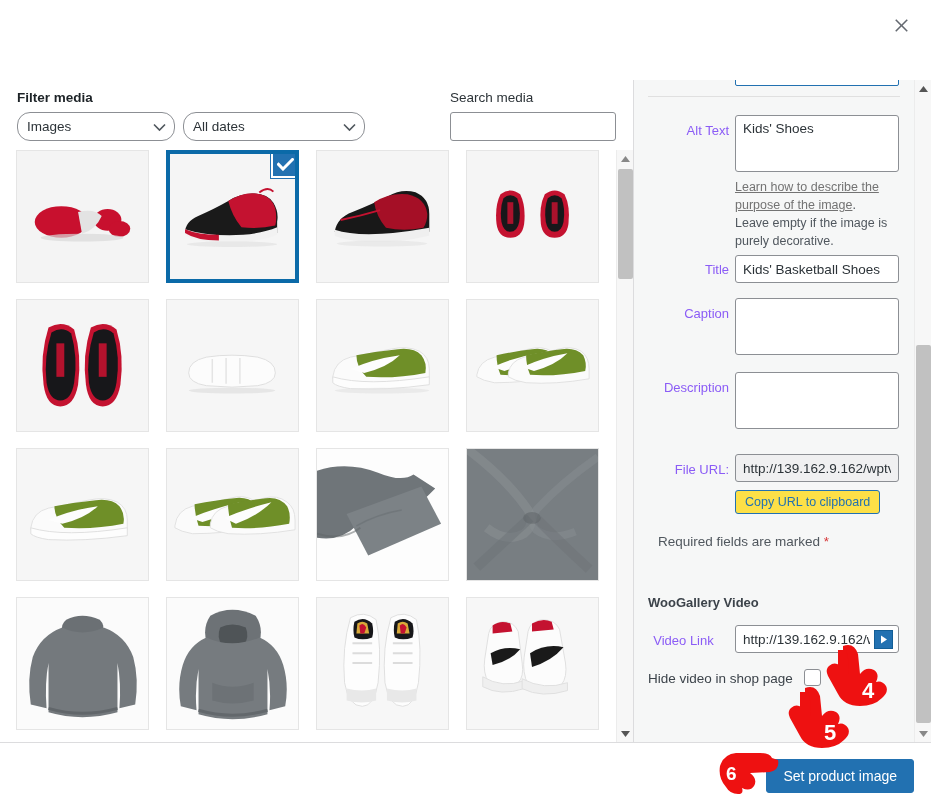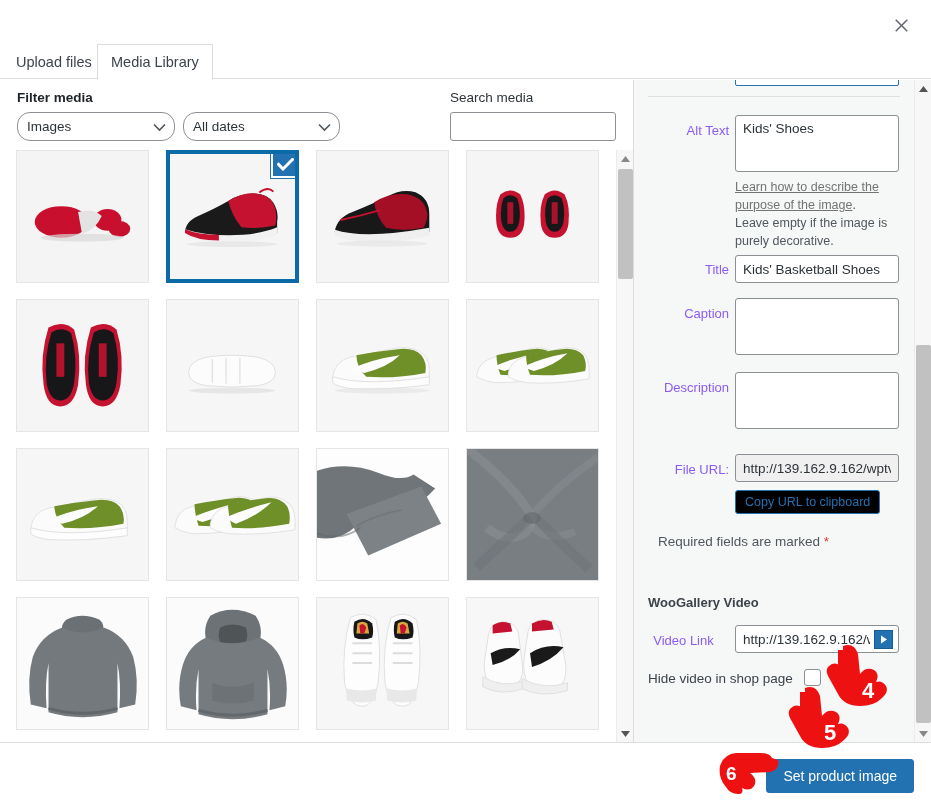--- a/index.html
+++ b/index.html
@@ -85,21 +85,21 @@
     background: #fff;
     border: 1px solid #8c8f94;
     border-radius: 13px;
     display: flex; align-items: center;
     padding: 0 9px;
     font-size: 13.5px;
     color: #2c3338;
     cursor: pointer;
   }
   .select-wrap.filter-type { left: 17px; width: 158px; }
-  .select-wrap.filter-dates { left: 183px; width: 157px; }
+  .select-wrap.filter-dates { left: 183px; width: 182px; }
   .select-wrap .caret {
     position: absolute; right: 8px; top: 50%;
     transform: translateY(-50%);
     pointer-events: none;
   }
   .search-label {
     position: absolute;
     left: 450px; top: 10px;
     font-size: 13.5px;
     color: #2c3338;
@@ -237,21 +237,21 @@
     position: absolute;
     font-size: 12.5px;
     line-height: 1.45;
     color: #50575e;
     width: 158px;
   }
   .help-text a { color: #737373; text-decoration: underline; }
 
   .copy-btn {
     position: absolute;
-    background: #000000;
+    background: #fde047;
     border: 1px solid #2271b1;
     color: #2271b1;
     border-radius: 3px;
     font-size: 12.5px;
     padding: 4px 9px;
     cursor: pointer;
     font-family: "Liberation Sans", sans-serif;
   }
   .required-note {
     position: absolute;
@@ -361,28 +361,20 @@
 <body>
 
 <div class="modal">
 
   <button class="close-btn" aria-label="Close">
     <svg width="15" height="15" viewBox="0 0 15 15" aria-hidden="true">
       <path d="M2.3 1.2 L7.5 6.4 L12.7 1.2 L13.8 2.3 L8.6 7.5 L13.8 12.7 L12.7 13.8 L7.5 8.6 L2.3 13.8 L1.2 12.7 L6.4 7.5 L1.2 2.3 Z" fill="#646970"></path>
     </svg>
   </button>
 
-  <div class="tabs">
-    <div class="tab tab-upload">
-      <span>Upload files</span>
-    </div>
-    <div class="tab tab-library active">
-      <span>Media Library</span>
-    </div>
-  </div>
 
   <div class="left-pane">
 
     <div class="filter-label">Filter media</div>
 
     <div class="select-wrap filter-type">
       <span>Images</span>
       <span class="caret">
         <svg width="13" height="8" viewBox="0 0 13 8">
             <path d="M1 1 L6.5 6.6 L12 1" stroke="#50575e" stroke-width="1.6" fill="none"></path>

